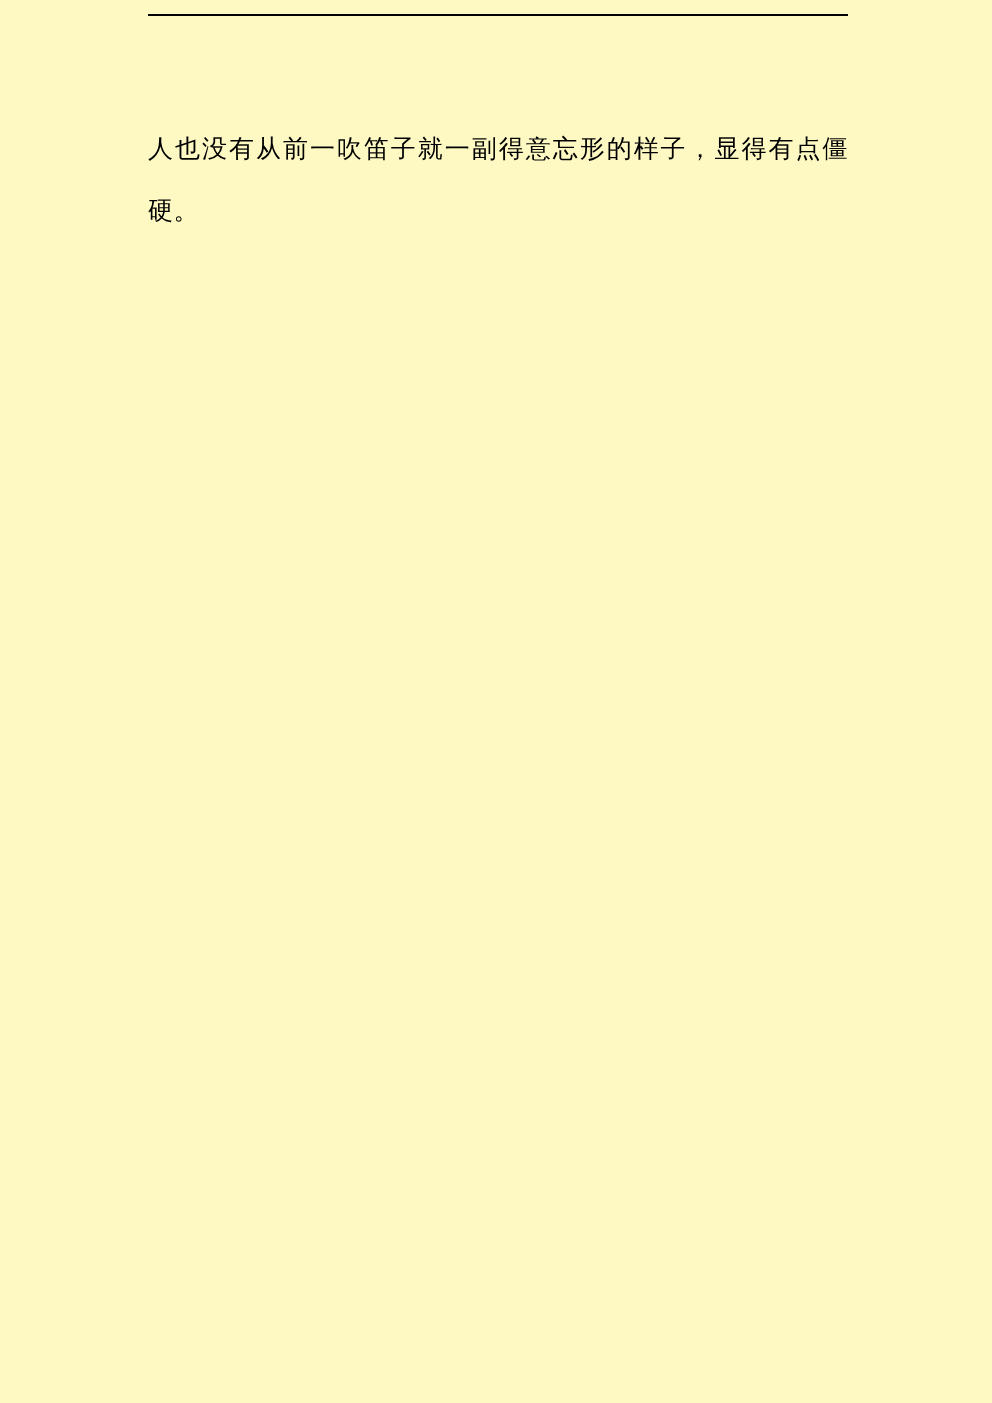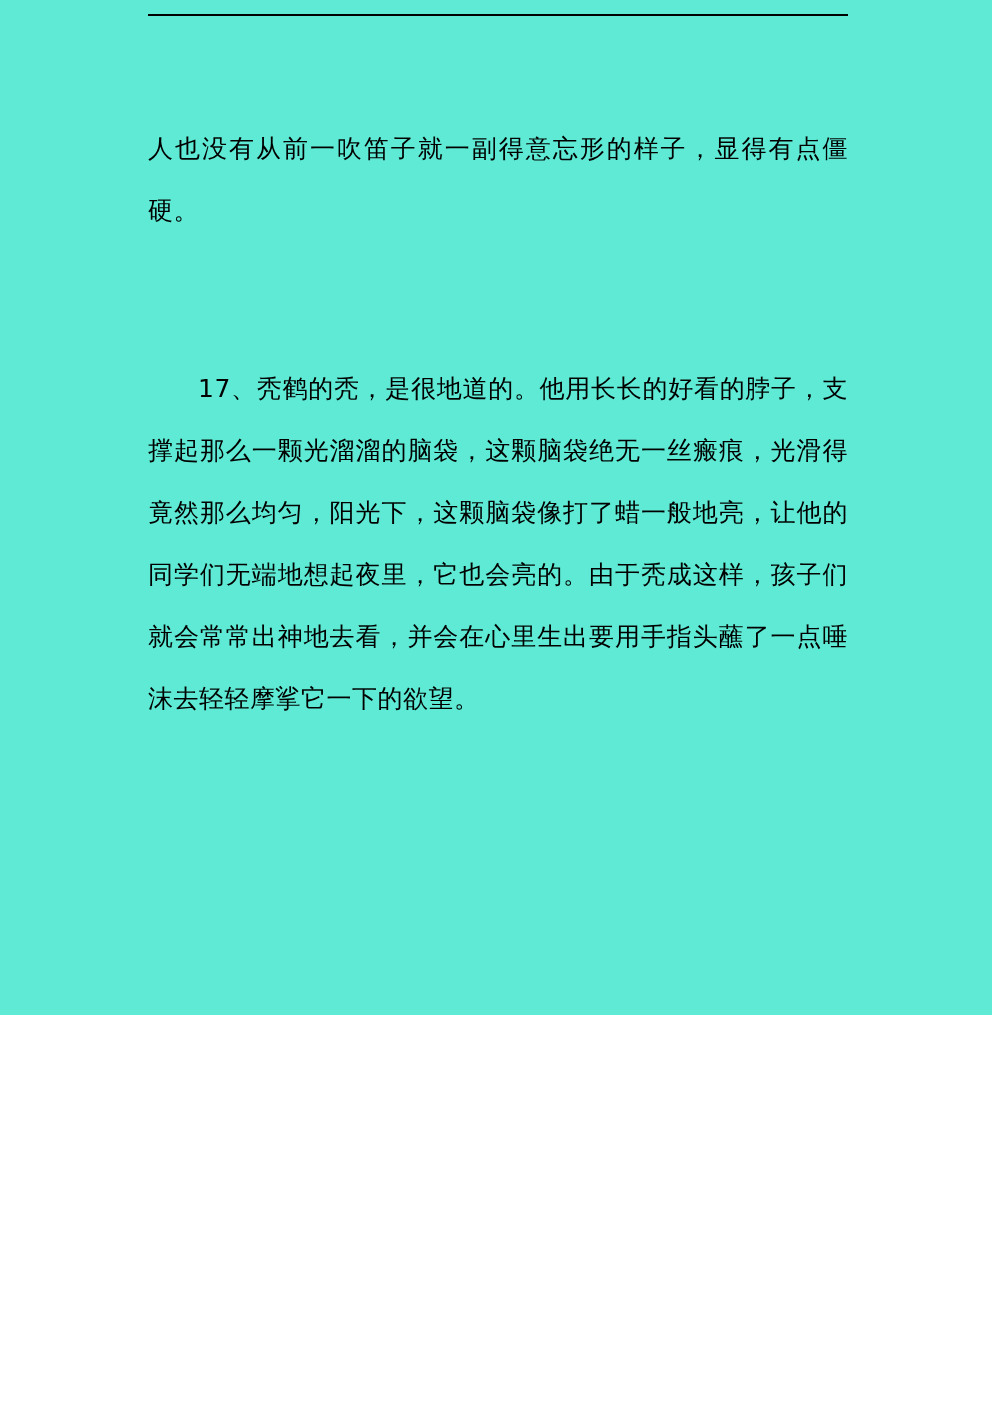--- a/index.html
+++ b/index.html
@@ -3,22 +3,22 @@
 <meta charset="utf-8">
 <style>
   html, body {
     margin: 0;
     padding: 0;
     background: #ffffff;
   }
   .page {
     position: relative;
     width: 992px;
-    height: 1015px;
-    background: #5eead4;
+    height: 1403px;
+    background: #fef9c3;
     box-sizing: border-box;
     overflow: hidden;
     font-family: "DejaVu Sans", sans-serif;
     padding-left: 22px;
   }
   .top-rule {
     position: absolute;
     left: 148px;
     top: 14px;
     width: 700px;
@@ -56,17 +56,16 @@
 
   <div class="content">
 
     <p class="para">人也没有从前一吹笛子就一副得意忘形的样子，显得有点僵硬。</p>
 
     <div class="gap-md"></div>
 
 
     <div class="gap-md"></div>
 
-    <p class="para indent">17、秃鹤的秃，是很地道的。他用长长的好看的脖子，支撑起那么一颗光溜溜的脑袋，这颗脑袋绝无一丝瘢痕，光滑得竟然那么均匀，阳光下，这颗脑袋像打了蜡一般地亮，让他的同学们无端地想起夜里，它也会亮的。由于秃成这样，孩子们就会常常出神地去看，并会在心里生出要用手指头蘸了一点唾沫去轻轻摩挲它一下的欲望。</p>
 
   </div>
 
 </div>
 
 </body></html>

